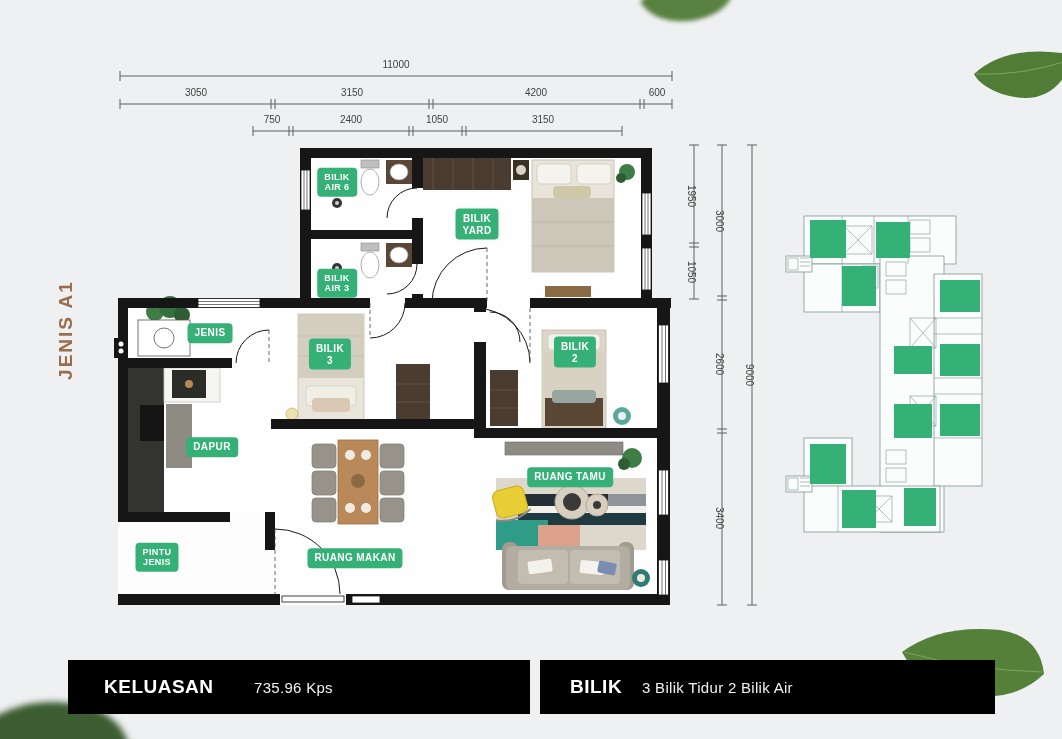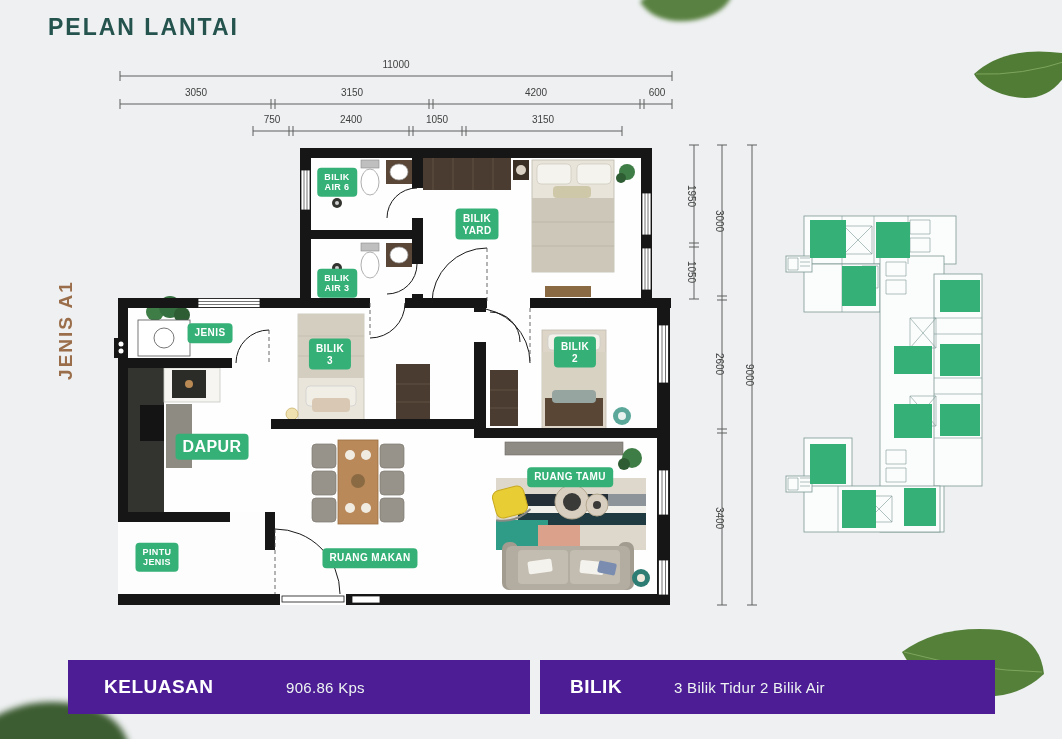--- a/index.html
+++ b/index.html
@@ -16,22 +16,22 @@
     font-size:19px;font-weight:700;letter-spacing:2px;color:#9b6e4b;white-space:nowrap;
   }
   .planwrap{position:absolute;left:60px;top:55px;width:700px;height:560px;}
   .keyplanwrap{position:absolute;left:782px;top:200px;width:270px;height:336px;}
   .chip{
     position:absolute;transform:translate(-50%,-50%);background:#35b077;color:#ffffff;
     font-weight:700;font-size:9px;line-height:1.15;padding:4px 7px;border-radius:4px;
     text-align:center;letter-spacing:.4px;display:flex;flex-direction:column;white-space:nowrap;
   }
   .bar{
-    position:absolute;top:660px;height:54px;background:#4c1d95;color:#ffffff;
-    display:flex;align-items:center;gap:32px;
+    position:absolute;top:660px;height:54px;background:#000000;color:#ffffff;
+    display:flex;align-items:center;
   }
   .bar-left{left:68px;width:462px;}
   .bar-right{left:540px;width:455px;}
   .bar .lbl{font-weight:700;font-size:19px;letter-spacing:.5px;}
   .bar-left .lbl{margin-left:36px;width:150px;}
   .bar-right .lbl{margin-left:30px;width:72px;}
   .bar .val{font-size:15px;color:#eef4f2;letter-spacing:.3px;}
   .leaf{position:absolute;}
   .blur2{filter:blur(2px);}
   .blur3{filter:blur(3px);}
@@ -59,21 +59,20 @@
     <path d="M4 38 Q50 40 98 24" stroke="#7fa55c" stroke-width="1" fill="none"></path>
   </svg>
   <svg class="leaf" style="left:900px;top:622px;width:148px;height:84px" viewBox="0 0 148 84">
     <path d="M2 30 Q40 2 100 8 Q140 14 144 52 Q110 84 56 70 Q16 58 2 30 Z" fill="#54803a"></path>
     <path d="M4 30 Q70 48 142 50" stroke="#7fa55c" stroke-width="1" fill="none"></path>
   </svg>
   <svg class="leaf blur3" style="left:-25px;top:688px;width:160px;height:70px" viewBox="0 0 160 70">
     <path d="M2 40 Q50 4 110 18 Q150 28 156 66 L2 68 Z" fill="#3c5c31"></path>
   </svg>
 
-  <div class="page-title">PELAN LANTAI</div>
   <div class="unit-type">JENIS A1</div>
 
   <div class="planwrap">
   <svg width="700" height="560" viewBox="60 55 700 560">
 
     <g>
       <line class="dimline" x1="120" y1="76" x2="672" y2="76"></line>
       <path class="dimline" d="M120 71 V81 M672 71 V81"></path>
       <text x="396" y="68" text-anchor="middle">11000</text>
 
@@ -305,33 +304,33 @@
       <span></span>
     </div>
   <div class="chip" style="left:330px;top:354px;font-size:10px">
       <span>BILIK</span>
       <span>3</span>
     </div>
   <div class="chip" style="left:575px;top:352px;font-size:10px">
       <span>BILIK</span>
       <span>2</span>
     </div>
-  <div class="chip" style="left:212px;top:447px;font-size:16px">
+  <div class="chip" style="left:212px;top:447px;font-size:10px">
       <span>DAPUR</span>
       <span></span>
     </div>
   <div class="chip" style="left:570px;top:477px;font-size:10px">
       <span>RUANG TAMU</span>
       <span></span>
     </div>
   <div class="chip" style="left:157px;top:557px">
       <span>PINTU</span>
       <span>JENIS</span>
     </div>
-  <div class="chip" style="left:370px;top:558px;font-size:10px">
+  <div class="chip" style="left:355px;top:558px;font-size:10px">
       <span>RUANG MAKAN</span>
       <span></span>
     </div>
 
   <div class="keyplanwrap">
   <svg width="270" height="336" viewBox="0 0 270 336">
     <g>
       <rect class="kp" x="22" y="16" width="152" height="48"></rect>
       <rect class="kp" x="22" y="64" width="76" height="48"></rect>
       <rect class="kp" x="98" y="56" width="64" height="276"></rect>
@@ -365,20 +364,20 @@
       <rect class="kg" x="158" y="204" width="40" height="32"></rect>
       <rect class="kg" x="28" y="244" width="36" height="40"></rect>
       <rect class="kg" x="60" y="290" width="34" height="38"></rect>
       <rect class="kg" x="122" y="288" width="32" height="38"></rect>
     </g>
   </svg>
   </div>
 
   <div class="bar bar-left">
     <span class="lbl">KELUASAN</span>
-    <span class="val">906.86 Kps</span>
+    <span class="val">735.96 Kps</span>
   </div>
   <div class="bar bar-right">
     <span class="lbl">BILIK</span>
     <span class="val">3 Bilik Tidur  2 Bilik Air</span>
   </div>
 
 </div>
 
 </body></html>

